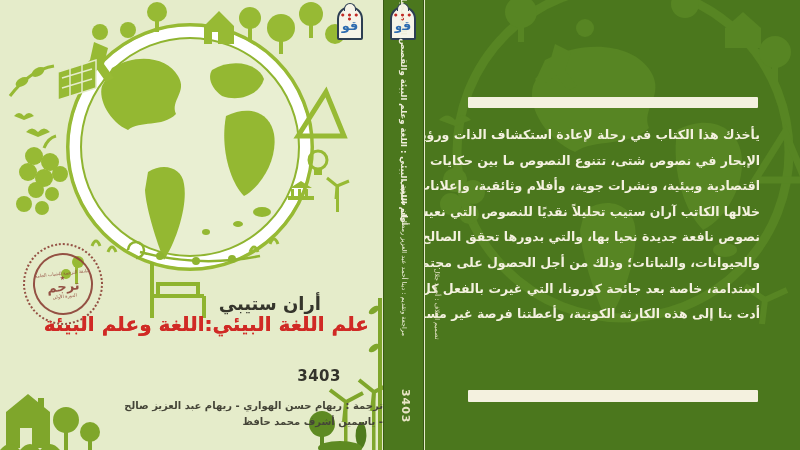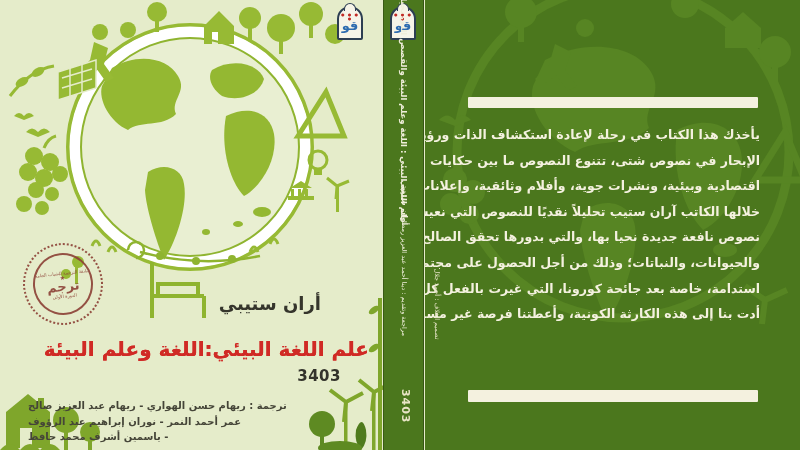--- a/index.html
+++ b/index.html
@@ -4,23 +4,23 @@
 <style>
   html,body{margin:0;padding:0;background:#222;}
   *{box-sizing:border-box;font-family:"DejaVu Sans",sans-serif;}
   .book{position:relative;width:800px;height:450px;overflow:hidden;background:#e5ecca;}
 
   
   .front{position:absolute;left:0;top:0;width:383px;height:450px;background:#e5ecca;overflow:hidden;}
   .front svg{position:absolute;left:0;top:0;}
 
   .front-author{position:absolute;right:62px;top:293px;font-size:18px;font-weight:700;color:#35352c;direction:rtl;white-space:nowrap;letter-spacing:-.5px;}
-  .front-title{position:absolute;right:14px;top:337px;text-align:right;direction:rtl;color:#d02a25;font-weight:700;line-height:25px;font-size:20px;white-space:nowrap;text-shadow:0 0 .5px #d02a25;}
+  .front-title{position:absolute;right:14px;top:312px;text-align:right;direction:rtl;color:#d02a25;font-weight:700;line-height:25px;font-size:20px;white-space:nowrap;text-shadow:0 0 .5px #d02a25;}
   .front-number{position:absolute;right:42px;top:367px;font-size:15px;font-weight:700;color:#33332b;letter-spacing:.5px;}
-  .front-translators{position:absolute;right:0;left:28px;top:398px;text-align:left;direction:rtl;color:#454538;font-weight:700;font-size:10px;line-height:15.5px;white-space:nowrap;}
+  .front-translators{position:absolute;right:0;left:28px;top:398px;text-align:right;direction:rtl;color:#454538;font-weight:700;font-size:10px;line-height:15.5px;white-space:nowrap;}
 
   
   .stamp{position:absolute;left:23px;top:243px;width:80px;height:82px;transform:rotate(-6deg);opacity:.9;}
   .stamp-outer{width:80px;height:82px;border:2px dotted #8c4136;border-radius:50%;display:flex;align-items:center;justify-content:center;}
   .stamp-inner{width:60px;height:62px;border:2px solid #8c4136;border-radius:50%;color:#8c4136;text-align:center;direction:rtl;display:flex;flex-direction:column;align-items:center;justify-content:center;overflow:hidden;}
   .stamp-top{font-size:5px;white-space:nowrap;transform:scale(.9);}
   .stamp-center{font-size:13px;font-weight:700;line-height:13px;}
   .stamp-bottom{font-size:5px;white-space:nowrap;transform:scale(.9);}
   .stamp-star{font-size:6px;line-height:4px;}
 
@@ -191,21 +191,20 @@
       </div>
     </div>
 
     <div class="front-author" dir="rtl">أران ستيبي</div>
     <div class="front-title" dir="rtl">
       <div>علم اللغة البيئي:اللغة وعلم البيئة</div>
     </div>
     <div class="front-number">3403</div>
     <div class="front-translators" dir="rtl">
       <div>ترجمة : ريهام حسن الهواري - ريهام عبد العزيز صالح</div>
-      <div>عمر أحمد النمر - نوران إبراهيم عبد الرؤوف</div>
       <div>- ياسمين أشرف محمد حافظ</div>
     </div>
   </div>
 
   <div class="spine">
     <div class="logo" style="left:5px;top:3px;">
       <div class="arch"></div>
       <div class="peak"></div>
       <div class="dots">● ● ● ●</div>
       <div class="glyph">قو</div>

